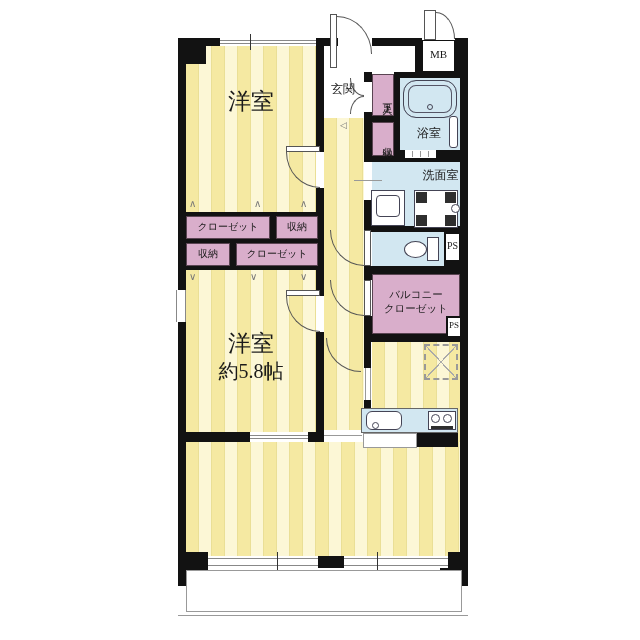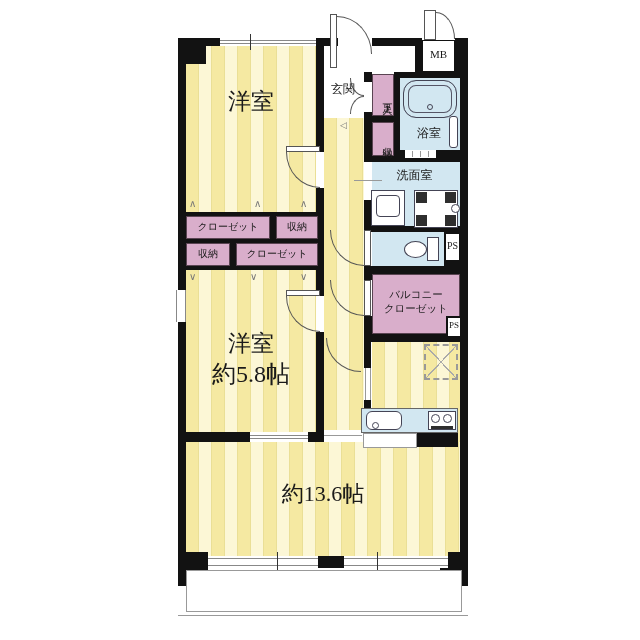--- a/index.html
+++ b/index.html
@@ -168,30 +168,29 @@
   <span class="mark" style="left:189px;top:272px">∨</span>
   <span class="mark" style="left:250px;top:272px">∨</span>
   <span class="mark" style="left:300px;top:272px">∨</span>
   <span class="mark" style="left:340px;top:121px;font-size:9px">◁</span>
 
   <div class="lbl" style="left:186px;top:88px;width:130px">
     <div style="font-size:23px">洋室</div>
   </div>
   <div class="lbl" style="left:186px;top:330px;width:130px">
     <div style="font-size:23px">洋室</div>
-    <div style="font-size:24px">約5.8帖</div>
+    <div style="font-size:20px">約5.8帖</div>
   </div>
   <div class="lbl" style="left:186px;top:480px;width:274px">
-    <div style="font-size:22px">約13.6帖</div>
   </div>
   <div class="lbl" style="left:322px;top:82px;width:42px;font-size:12px">玄関</div>
   <div class="lbl vert" style="left:373px;top:77px;width:20px;height:38px;font-size:10px">下足入</div>
   <div class="lbl vert" style="left:373px;top:125px;width:20px;height:30px;font-size:10px">収納</div>
   <div class="lbl" style="left:400px;top:126px;width:58px;font-size:12px">浴室</div>
-  <div class="lbl" style="left:360px;top:168px;width:109px;font-size:12px">洗面室</div>
+  <div class="lbl" style="left:386px;top:168px;width:109px;font-size:12px">洗面室</div>
   <div class="lbl" style="left:372px;top:288px;width:88px;font-size:10.5px;line-height:14px">
     <div>バルコニー</div>
     <div>クローゼット</div>
   </div>
   <div class="lbl" style="left:186px;top:221px;width:84px;font-size:10px">クローゼット</div>
   <div class="lbl" style="left:276px;top:221px;width:42px;font-size:10px">収納</div>
   <div class="lbl" style="left:186px;top:248px;width:44px;font-size:10px">収納</div>
   <div class="lbl" style="left:236px;top:248px;width:82px;font-size:10px">クローゼット</div>
   <div class="lbl" style="left:422px;top:48px;width:33px;font-size:11px">MB</div>
   <div class="lbl" style="left:444px;top:240px;width:17px;font-size:10px">PS</div>

